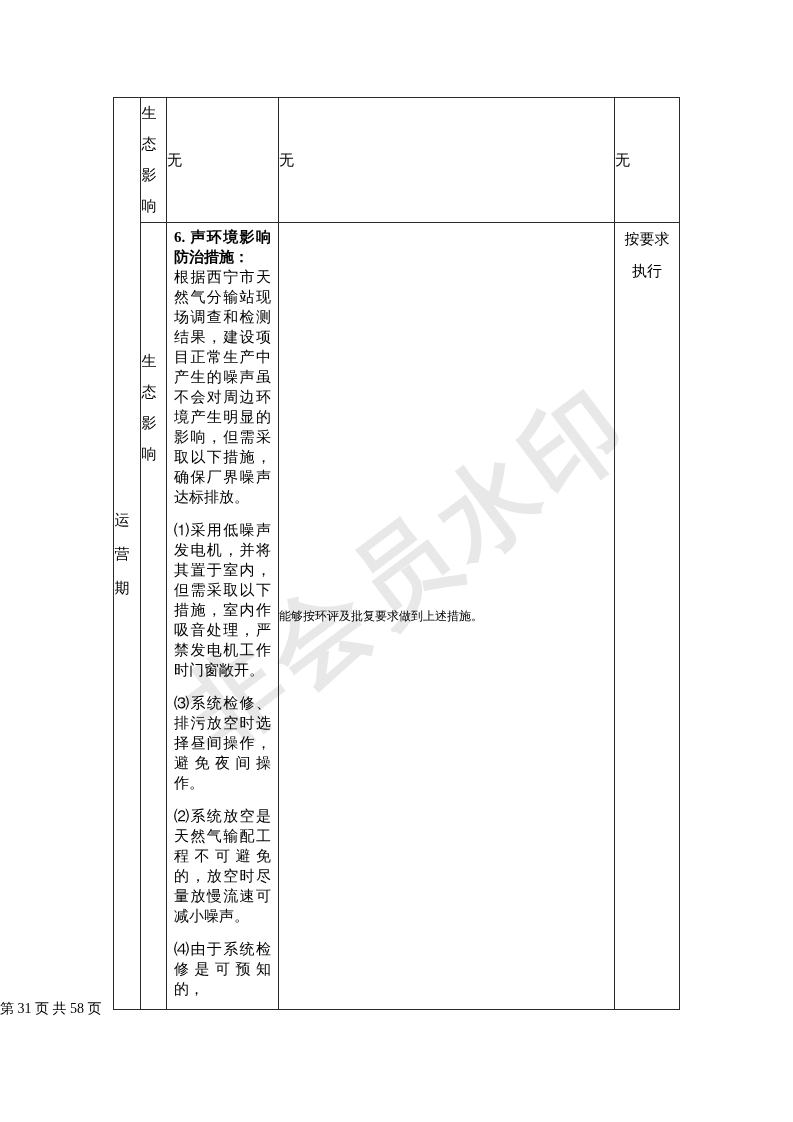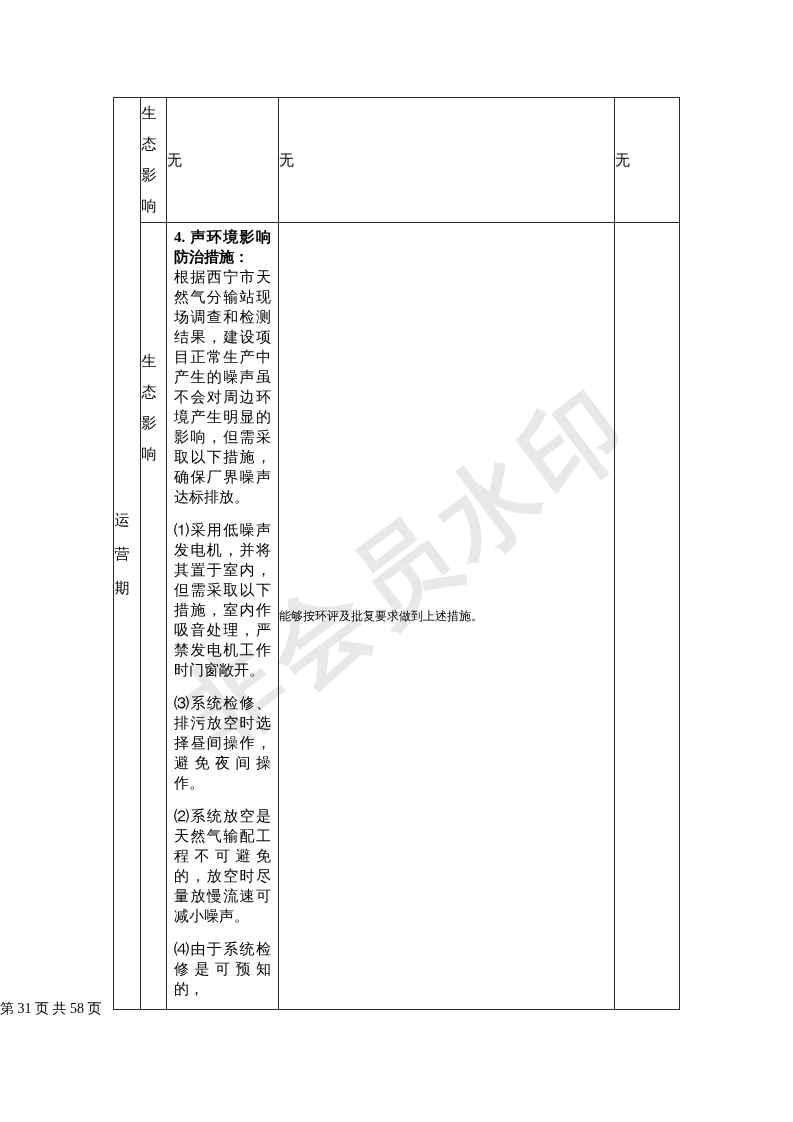--- a/index.html
+++ b/index.html
@@ -111,30 +111,34 @@
 
     <div class="cell c-eco-status">
       <span class="none-text">无</span>
     </div>
 
     <div class="cell c-pol-label">
       <span class="vert">生态影响</span>
     </div>
 
     <div class="cell c-pol-meas measures">
-      <div class="m-heading">4. 声环境影响防治措施：</div>
+      <div class="m-heading">6. 声环境影响防治措施：</div>
       <div class="m-para">根据西宁市天然气分输站现场调查和检测结果，建设项目正常生产中产生的噪声虽不会对周边环境产生明显的影响，但需采取以下措施，确保厂界噪声达标排放。</div>
       <div class="m-para">⑴采用低噪声发电机，并将其置于室内，但需采取以下措施，室内作吸音处理，严禁发电机工作时门窗敞开。</div>
       <div class="m-para">⑶系统检修、排污放空时选择昼间操作，避免夜间操作。</div>
       <div class="m-para">⑵系统放空是天然气输配工程不可避免的，放空时尽量放慢流速可减小噪声。</div>
       <div class="m-para">⑷由于系统检修是可预知的，</div>
     </div>
 
     <div class="cell c-pol-impl">
       <span class="impl-text">能够按环评及批复要求做到上述措施。</span>
     </div>
 
+    <div class="cell c-pol-status">
+      <div class="status-line">按要求</div>
+      <div class="status-line">执行</div>
+    </div>
 
   </div>
 
   <div class="footer">第 31 页 共 58 页</div>
 
 </div>
 
 </body></html>

